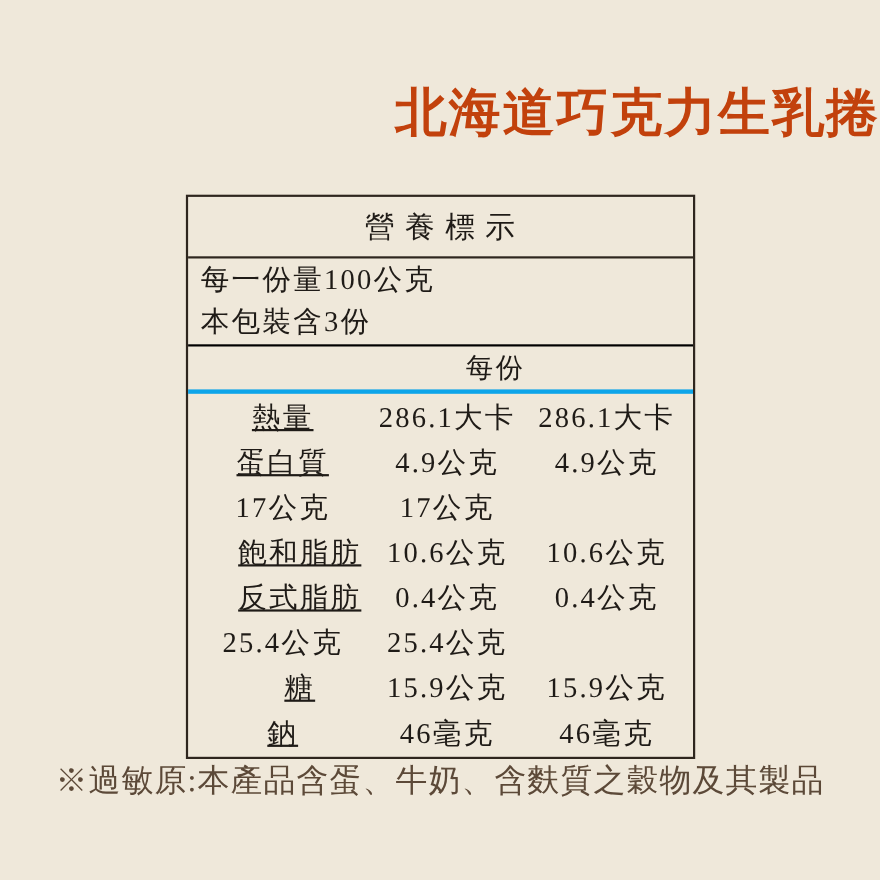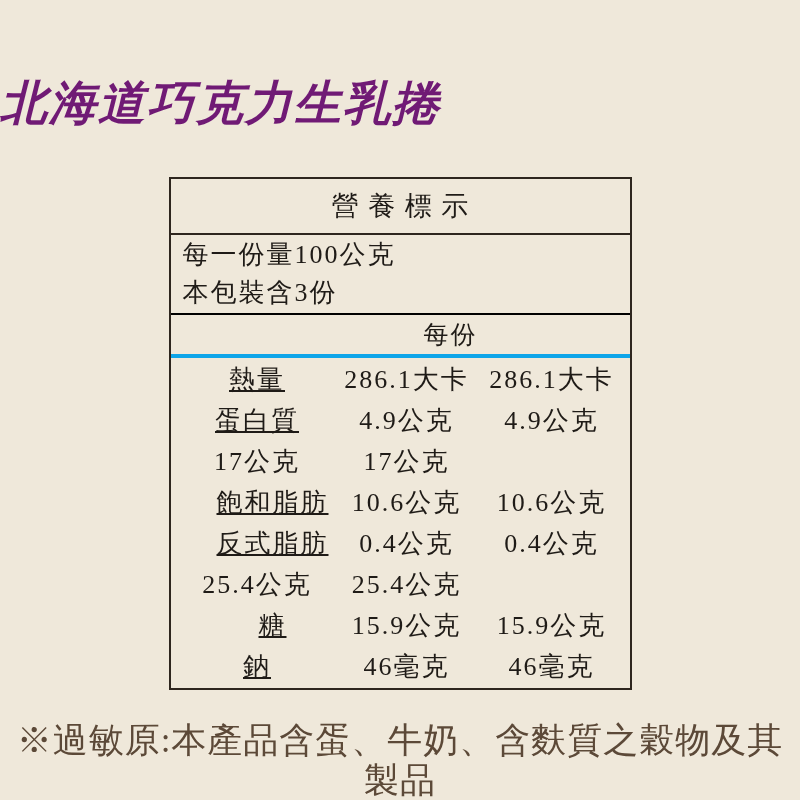--- a/index.html
+++ b/index.html
@@ -10,27 +10,26 @@
     width: 800px;
     height: 800px;
     background: #EFE8DA;
     font-family: "Liberation Serif", "DejaVu Serif", serif;
     color: #1F1B17;
     overflow: hidden;
   }
   .page-title {
     margin: 0;
     padding-top: 74px;
-    text-align: left;
+    text-align: right;
     font-size: 47px;
     line-height: 58px;
     font-weight: bold;
     letter-spacing: 2px;
-    color: #701a75;
-    font-style: italic;
+    color: #c2410c;
   }
   .ntable {
     width: 463px;
     margin: 45px auto 0 auto;
     border: 2px solid #2E261E;
     box-sizing: border-box;
     font-size: 26px;
     letter-spacing: 2px;
   }
   .ntable-title {
@@ -72,23 +71,22 @@
     text-decoration: underline;
   }
   .data-row.indent .cell-label {
     padding-left: 31px;
   }
   .cell-val {
     text-align: center;
     white-space: nowrap;
   }
   .allergen-note {
-    margin-top: 31px;
     text-align: center;
-    font-size: 35px;
+    font-size: 29px;
     line-height: 40px;
     letter-spacing: 1px;
     color: #5C4938;
   }
 </style>
 </head>
 <body>
 
 <h1 class="page-title">北海道巧克力生乳捲</h1>
 

